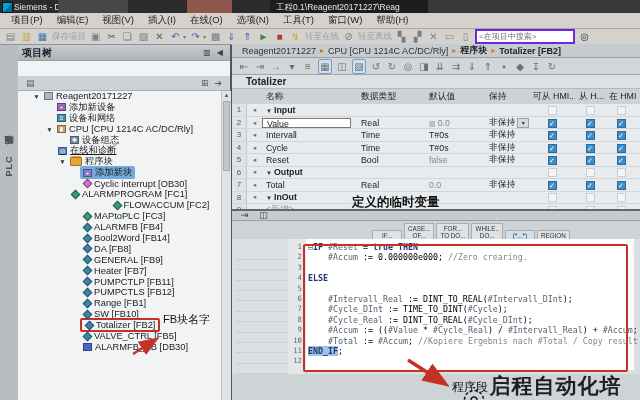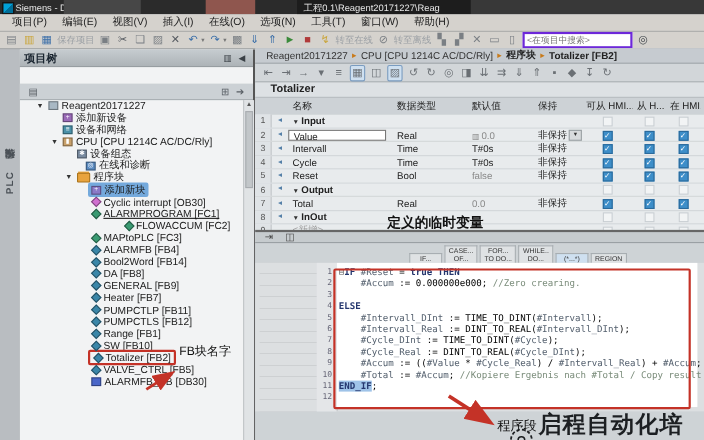--- a/index.html
+++ b/index.html
@@ -224,21 +224,21 @@
           <span class="tlb">CPU [CPU 1214C AC/DC/Rly]</span>
         </span>
       </div>
       <div class="trow" style="padding-left: 40px;">
         <span class="exp"></span>
         <span class="seg">
           <span class="tico sq" style="background: rgb(122, 139, 160);">✱</span>
           <span class="tlb">设备组态</span>
         </span>
       </div>
-      <div class="trow" style="padding-left: 48px;">
+      <div class="trow" style="padding-left: 28px; text-decoration: underline;">
         <span class="exp"></span>
         <span class="seg">
           <span class="tico sq" style="background: rgb(90, 138, 192);">◎</span>
           <span class="tlb">在线和诊断</span>
         </span>
       </div>
       <div class="trow" style="padding-left: 40px;">
         <span class="exp">▼</span>
         <span class="seg">
           <span class="icon-folder"></span>
@@ -252,21 +252,21 @@
           <span class="tlb">添加新块</span>
         </span>
       </div>
       <div class="trow" style="padding-left: 53px;">
         <span class="exp"></span>
         <span class="seg">
           <span class="tico diam" style="background: rgb(208, 112, 208);"></span>
           <span class="tlb">Cyclic interrupt [OB30]</span>
         </span>
       </div>
-      <div class="trow" style="padding-left: 53px; text-decoration: underline;">
+      <div class="trow" style="padding-left: 41px;">
         <span class="exp"></span>
         <span class="seg">
           <span class="tico diam" style="background: rgb(58, 154, 114);"></span>
           <span class="tlb">ALARMPROGRAM [FC1]</span>
         </span>
       </div>
       <div class="trow" style="padding-left: 73px; justify-content: center;">
         <span class="exp"></span>
         <span class="seg">
           <span class="tico diam" style="background: rgb(58, 154, 114);"></span>
@@ -564,21 +564,21 @@
     </div>
   <div id="code-outer" class="abs">
     <div id="code-margin" class="abs"></div>
     <div id="code-gutter" class="abs"></div>
     <div id="code-white" class="abs"></div>
     <div id="code-lines" class="abs">
         <div class="cl"><span class="lno">1</span><span><span class="fold">⊟</span><span class="k">IF</span> <span class="v">#Reset</span> = <span class="k">true</span> <span class="k">THEN</span></span></div>
         <div class="cl"><span class="lno">2</span><span>    <span class="v">#Accum</span> := 0.000000e000; <span class="c">//Zero crearing.</span></span></div>
         <div class="cl"><span class="lno">3</span></div>
         <div class="cl"><span class="lno">4</span><span><span class="k">ELSE</span></span></div>
-        <div class="cl"><span class="lno">5</span><span>    <span class="v">#Intervall_DInt</span> := TIME_TO_DINT(<span class="v">#Intervall</span>);</span></div>
+        <div class="cl"><span class="lno">5</span></div>
         <div class="cl"><span class="lno">6</span><span>    <span class="v">#Intervall_Real</span> := DINT_TO_REAL(<span class="v">#Intervall_DInt</span>);</span></div>
         <div class="cl"><span class="lno">7</span><span>    <span class="v">#Cycle_DInt</span> := TIME_TO_DINT(<span class="v">#Cycle</span>);</span></div>
         <div class="cl"><span class="lno">8</span><span>    <span class="v">#Cycle_Real</span> := DINT_TO_REAL(<span class="v">#Cycle_DInt</span>);</span></div>
         <div class="cl"><span class="lno">9</span><span>    <span class="v">#Accum</span> := ((<span class="v">#Value</span> * <span class="v">#Cycle_Real</span>) / <span class="v">#Intervall_Real</span>) + <span class="v">#Accum</span>;</span></div>
         <div class="cl"><span class="lno">10</span><span>    <span class="v">#Total</span> := <span class="v">#Accum</span>; <span class="c">//Kopiere Ergebnis nach #Total / Copy result to #Total.</span></span></div>
         <div class="cl"><span class="lno">11</span><span><span class="k sel">END_IF</span>;</span></div>
         <div class="cl"><span class="lno">12</span><span></span></div>
       </div>
   </div>
 </div>

